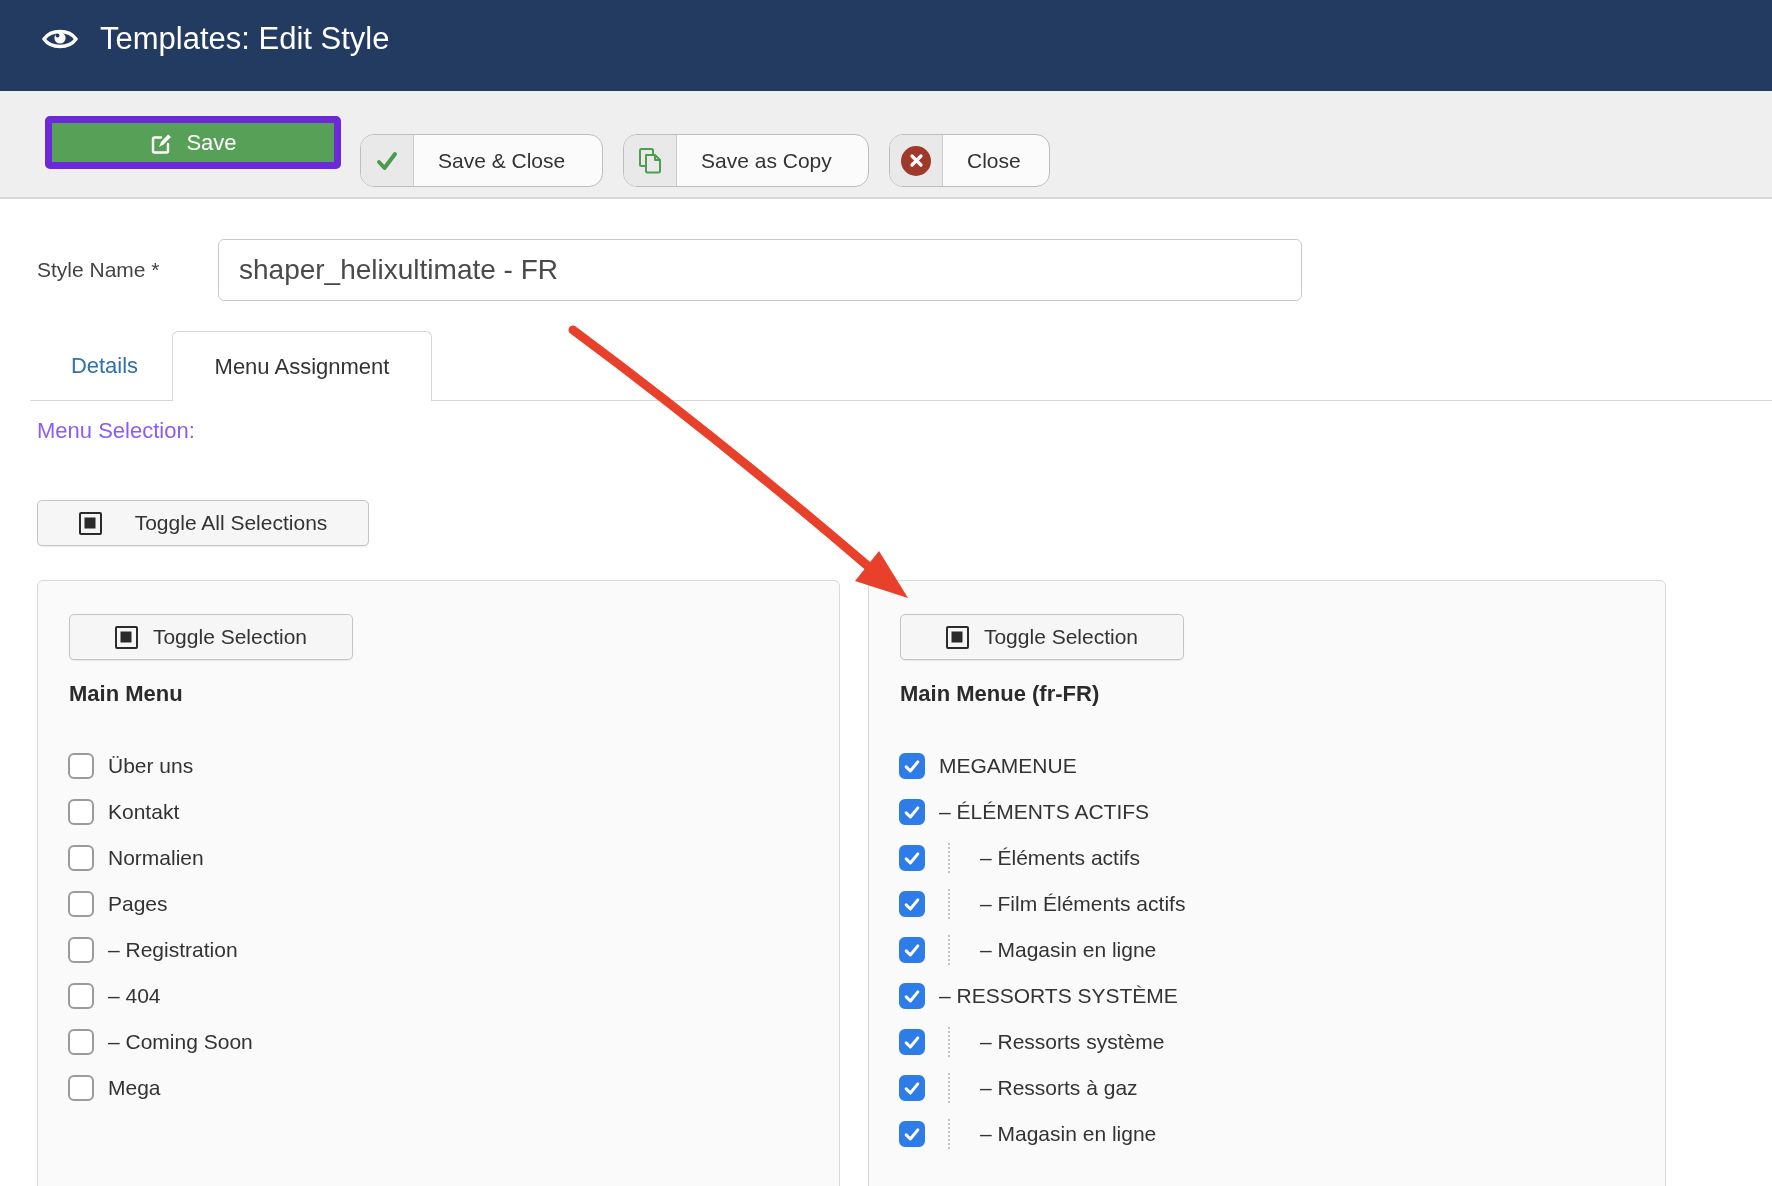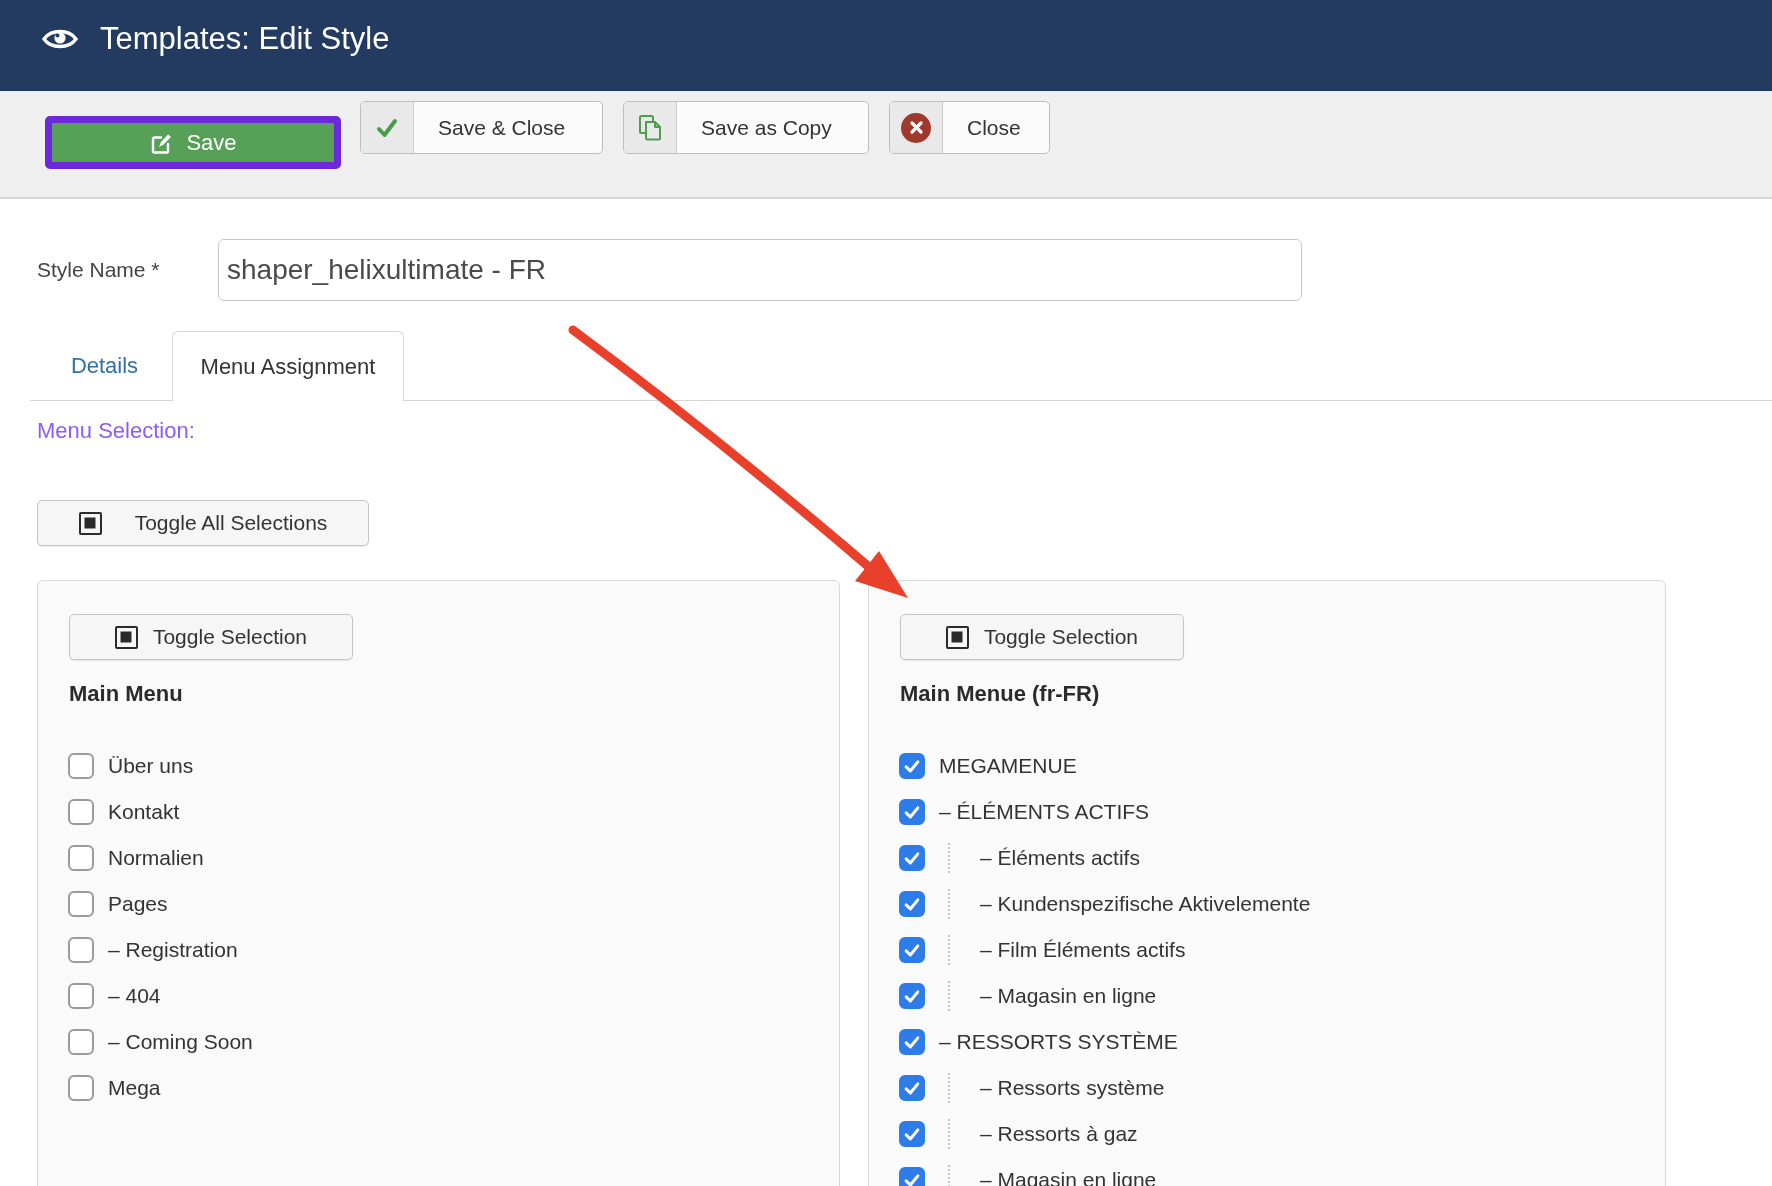--- a/index.html
+++ b/index.html
@@ -12,43 +12,43 @@
   .eye-icon{position:absolute;left:42px;top:26px;}
   .page-title{position:absolute;left:100px;top:18px;height:42px;line-height:42px;
     color:#ffffff;font-size:31px;font-weight:400;}
   
   .toolbar{position:absolute;left:0;top:91px;width:1772px;height:108px;background:#efefef;
     border-bottom:2px solid #d8d8d8;box-sizing:border-box;}
   .btn-save{position:absolute;left:45px;top:25px;width:296px;height:53px;
     background:#57a057;border:7px solid #6d28d9;border-radius:5px;box-sizing:border-box;
     display:flex;align-items:center;justify-content:center;gap:13px;
     color:#fff;font-size:22px;cursor:pointer;}
-  .btn-seg{position:absolute;top:10px;height:53px;display:flex;box-sizing:border-box;
-    border:1px solid #bdbdbd;border-radius:5px;background:#fbfbfb;overflow:hidden;cursor:pointer;}
+  .btn-seg{position:absolute;top:43px;height:53px;display:flex;box-sizing:border-box;
+    border:1px solid #bdbdbd;border-radius:14px;background:#fbfbfb;overflow:hidden;cursor:pointer;}
   .btn-seg .icon-seg{width:52px;background:#e9e9e9;border-right:1px solid #cccccc;
     display:flex;align-items:center;justify-content:center;flex:0 0 auto;}
   .btn-seg .txt-seg{display:flex;align-items:center;justify-content:center;
     font-size:21px;color:#333;padding:0 24px;white-space:nowrap;}
   #btn-save-close{left:360px;width:243px;}
   #btn-save-copy{left:623px;width:246px;}
   #btn-close{left:889px;width:161px;}
   .close-circle{width:30px;height:30px;border-radius:50%;background:#9e392c;
     display:flex;align-items:center;justify-content:center;}
   
   .stylename-label{position:absolute;left:37px;top:239px;height:62px;line-height:62px;
     font-size:21px;color:#444;}
   .stylename-input{position:absolute;left:218px;top:239px;width:1084px;height:62px;
     box-sizing:border-box;border:1.5px solid #c9c9c9;border-radius:6px;background:#fff;
-    font-family:"Liberation Sans",sans-serif;font-size:28px;color:#4a4a4a;padding:0 8px;outline:none;}
+    font-family:"Liberation Sans",sans-serif;font-size:28px;color:#4a4a4a;padding:0 20px;outline:none;}
   
   .tabline{position:absolute;left:30px;top:400px;width:1742px;height:1px;background:#d6d6d6;}
   .tab{position:absolute;top:331px;display:flex;align-items:center;justify-content:center;
     font-size:22px;cursor:pointer;}
   .tab-inactive{left:37px;width:135px;height:69px;color:#3071a9;}
-  .tab-active{left:172px;width:232px;height:70px;background:#fff;color:#333;
+  .tab-active{left:172px;width:260px;height:70px;background:#fff;color:#333;
     border:1px solid #d6d6d6;border-bottom:none;border-radius:6px 6px 0 0;
     box-sizing:border-box;z-index:2;}
   
   .menu-selection{position:absolute;left:37px;top:418px;font-size:22px;color:#8b5cf6;}
   .btn-gray{display:flex;align-items:center;justify-content:center;gap:15px;
     background:#f6f6f6;border:1px solid #c5c5c5;border-radius:5px;box-sizing:border-box;
     font-size:21px;color:#333;box-shadow:0 1px 1px rgba(0,0,0,0.08);cursor:pointer;}
   .toggle-all{position:absolute;left:37px;top:500px;width:332px;height:46px;gap:33px;}
   .toggle-icon{width:23px;height:23px;border:2.5px solid #2b2b2b;border-radius:2px;
     box-sizing:border-box;position:relative;flex:0 0 auto;}
@@ -221,29 +221,20 @@
         <span class="guide"></span>
         <span class="lbl">– Éléments actifs</span>
       </div>
       <div class="row lvl3">
         <span class="cb checked">
           <svg width="20" height="20" viewBox="0 0 24 24">
             <polyline points="5,13 10,18 19,7" fill="none" stroke="#ffffff" stroke-width="3.6" stroke-linecap="round" stroke-linejoin="round"></polyline>
           </svg>
         </span>
         <span class="guide"></span>
-        <span class="lbl">– Kundenspezifische Aktivelemente</span>
-      </div>
-      <div class="row lvl3">
-        <span class="cb checked">
-          <svg width="20" height="20" viewBox="0 0 24 24">
-            <polyline points="5,13 10,18 19,7" fill="none" stroke="#ffffff" stroke-width="3.6" stroke-linecap="round" stroke-linejoin="round"></polyline>
-          </svg>
-        </span>
-        <span class="guide"></span>
         <span class="lbl">– Film Éléments actifs</span>
       </div>
       <div class="row lvl3">
         <span class="cb checked">
           <svg width="20" height="20" viewBox="0 0 24 24">
             <polyline points="5,13 10,18 19,7" fill="none" stroke="#ffffff" stroke-width="3.6" stroke-linecap="round" stroke-linejoin="round"></polyline>
           </svg>
         </span>
         <span class="guide"></span>
         <span class="lbl">– Magasin en ligne</span>

